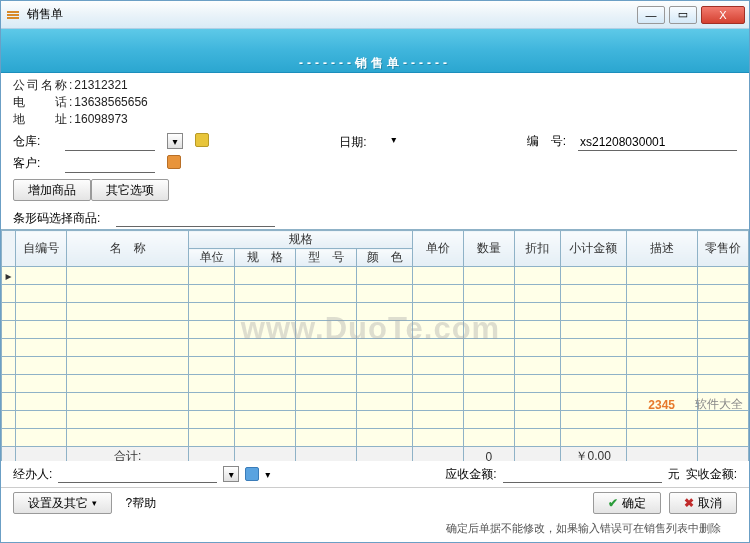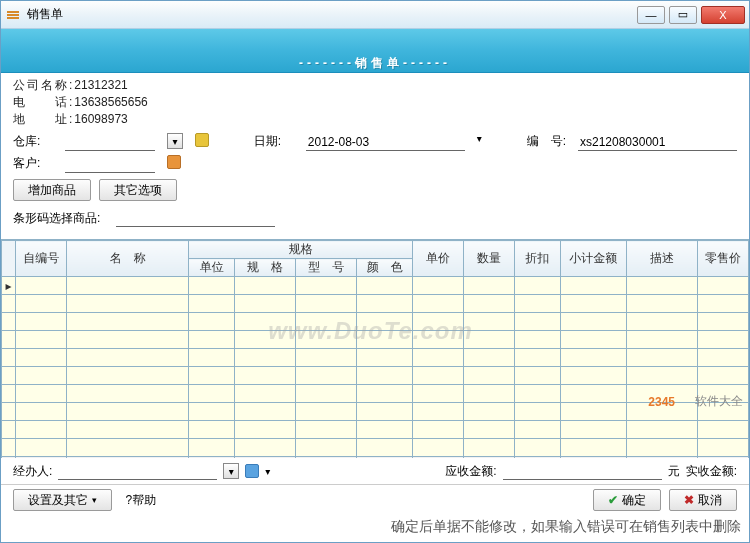--- a/index.html
+++ b/index.html
@@ -25,41 +25,41 @@
 .lbl { min-width: 40px; text-align: justify; }
 .underline-input { border: none; border-bottom: 1px solid #666; background: transparent; padding: 1px 2px; min-width: 90px; height: 18px; }
 .mini-input { width: 90px; }
 .dropdown-btn { width: 16px; height: 16px; border: 1px solid #888; background: linear-gradient(#fff,#e0e0e0); display:flex; align-items:center; justify-content:center; cursor:pointer; font-size:10px; }
 .small-square { width: 14px; height: 14px; border-radius: 2px; }
 .sq-yellow { background: #e8c53b; border: 1px solid #b89a27; }
 .sq-orange { background: #e8943b; border: 1px solid #b86f27; }
 
 .btn { height: 22px; padding: 0 14px; border: 1px solid #9a9a9a; background: linear-gradient(#fdfdfd,#e4e4e4); cursor:pointer; border-radius: 2px; display:flex; align-items:center; gap:4px; white-space:nowrap; }
 
-.button-row { display:flex; gap: 8px; padding: 2px 12px 4px; }
-
-.barcode-row { padding: 4px 12px 12px; display:flex; align-items:center; gap:16px; border-bottom: 1px solid #8fb2c7; }
+.button-row { display:flex; padding: 2px 12px 4px; }
+
+.barcode-row { padding: 4px 12px 2px; display:flex; align-items:center; gap:16px; border-bottom: 1px solid #8fb2c7; }
 
 .table-wrap { flex: 1; overflow: hidden; position: relative; }
 table { border-collapse: collapse; width: 100%; table-layout: fixed; }
 th, td { border: 1px solid #8fb2c7; padding: 0; height: 20px; text-align: center; color: #333; background:#fff; }
 th { background: linear-gradient(#f8fbfd,#e4eef5); font-weight: normal; }
 .th-group th { height: 18px; }
 .row-indicator { width: 14px; background: #eef4f8; }
 tbody td { height: 18px; }
 tbody tr.datarow td { background: #ffffe8; }
-.watermark { position:absolute; top:35%; left:0; right:9px; text-align:center; font-size:24px; font-weight:bold; color: rgba(160,160,160,0.35); letter-spacing:1px; font-style:italic; pointer-events:none; }
+.watermark { position:absolute; top:35%; left:0; right:9px; text-align:center; font-size:31px; font-weight:bold; color: rgba(160,160,160,0.35); letter-spacing:1px; pointer-events:none; }
 
 .totals-row td { background: #f2f2f2; height: 20px; margin-top: 22px; }
 
 .footer1 { padding: 4px 12px; display:flex; align-items:center; gap:6px; }
 .footer1 .spacer { flex:1; }
 .footer2 { padding: 4px 12px; display:flex; align-items:center; gap:8px; border-top: 1px solid #ccc; }
 .footer2 .spacer { flex:1; }
-.hint { padding: 3px 8px 6px; text-align: right; color: #555; font-size:14px; }
+.hint { padding: 3px 28px 6px; text-align: right; color: #555; font-size:11px; }
 
 .check-green { color: #2a9c3a; font-weight:bold; }
 .x-red { color: #c02a2a; font-weight:bold; }
 
 .site-badge { position:absolute; right: 6px; bottom: 48px; font-size:12px; color:#888; display:flex; align-items:center; gap:20px; }
 .site-badge .num { color:#e77a2c; font-weight:bold; }
 </style>
 </head>
 <body>
 
@@ -102,21 +102,20 @@
   <div class="form-row">
     <div class="group">
       <span class="lbl">仓库:</span>
       <input class="underline-input mini-input" value="" style="">
       <span class="dropdown-btn">▾</span>
       <span class="small-square sq-yellow"></span>
     </div>
     <div style="flex:1"></div>
     <div class="group">
       <span class="lbl">日期:</span>
-      <input class="underline-input" style="min-width: 110px;" value="2012-08-03">
       <span style="font-size:10px;cursor:pointer">▾</span>
     </div>
     <div style="flex:1"></div>
     <div class="group">
       <span>编　号:</span>
       <input class="underline-input" style="min-width: 120px;" value="xs21208030001">
     </div>
   </div>
 
   <div class="form-row" style="padding-top:0">

